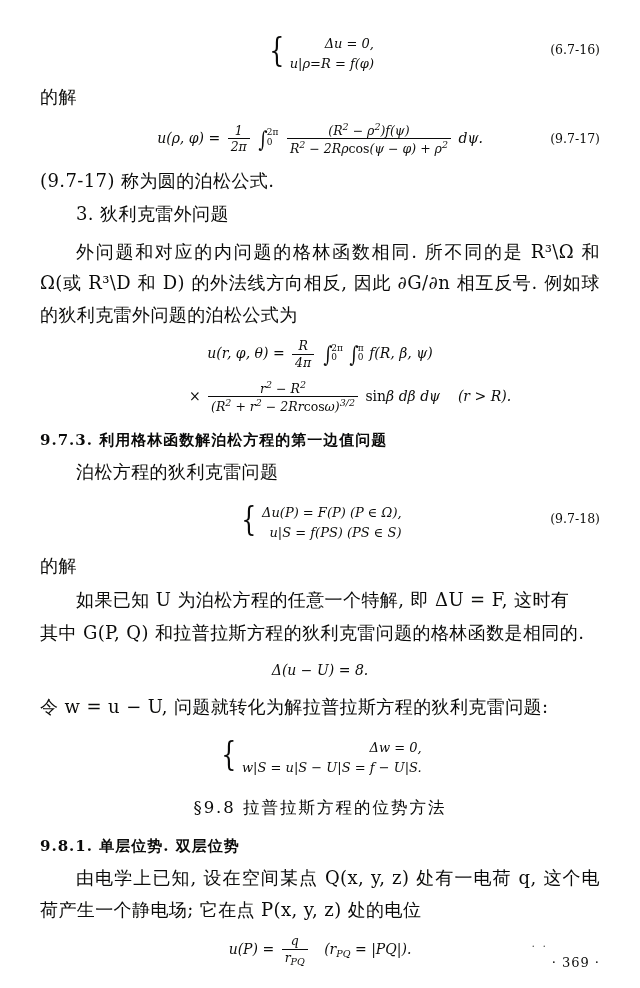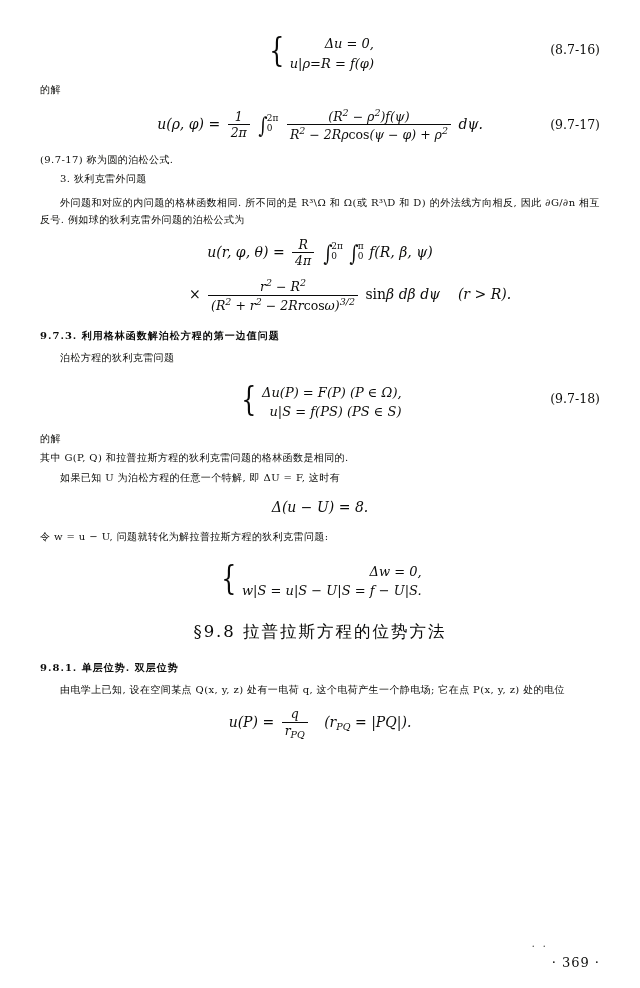--- a/index.html
+++ b/index.html
@@ -24,32 +24,32 @@
     filter: contrast(1.05);
   }
   .content {
     position: absolute;
     left: 40px;
     top: 18px;
     width: 560px;
   }
   
   .para {
-    font-size: 10px;
+    font-size: 18px;
     line-height: 1.75;
     letter-spacing: 0.4px;
     margin: 6px 0;
     text-align: justify;
   }
   .indent2 { text-indent: 2em; }
   .tight { margin: 2px 0; }
 
   
   .h3 {
-    font-size: 10px;
+    font-size: 15px;
     font-weight: bold;
     letter-spacing: 1px;
     margin: 16px 0 6px 0;
   }
   .h2 {
     font-size: 16.5px;
     font-weight: normal;
     text-align: center;
     letter-spacing: 2px;
     margin: 20px 0 18px 0;
@@ -158,21 +158,21 @@
   <div class="content">
 
     <div class="mathrow">
       <span class="math system">
         <span class="brace">{</span>
         <span class="lines">
           <span>Δu = 0,</span><br>
           <span>u|ρ=R = f(φ)</span>
         </span>
       </span>
-      <span class="tag">(8.7-16)</span>
+      <span class="tag">(6.7-16)</span>
     </div>
 
     <div class="para tight">的解</div>
 
     <div class="mathrow">
       <span class="math">
         u(ρ, φ) =
         <span class="frac">
           <span class="num">1</span><span class="den">2π</span>
         </span>
@@ -225,23 +225,23 @@
           <span>Δu(P) = F(P)    (P ∈ Ω),</span><br>
           <span>u|S = f(PS)    (PS ∈ S)</span>
         </span>
       </span>
       <span class="tag">(9.7-18)</span>
     </div>
 
     <div class="para tight">的解</div>
 
 
+    <div class="para tight indent2">如果已知 U 为泊松方程的任意一个特解, 即 ΔU = F, 这时有</div>
+
     <div class="para tight">其中 G(P, Q) 和拉普拉斯方程的狄利克雷问题的格林函数是相同的.</div>
-
-    <div class="para tight indent2">如果已知 U 为泊松方程的任意一个特解, 即 ΔU = F, 这时有</div>
 
     <div class="mathrow">
       <span class="math">Δ(u − U) = 8.</span>
     </div>
 
     <div class="para tight">令 w = u − U, 问题就转化为解拉普拉斯方程的狄利克雷问题:</div>
 
     <div class="mathrow">
       <span class="math system">
         <span class="brace">{</span>

